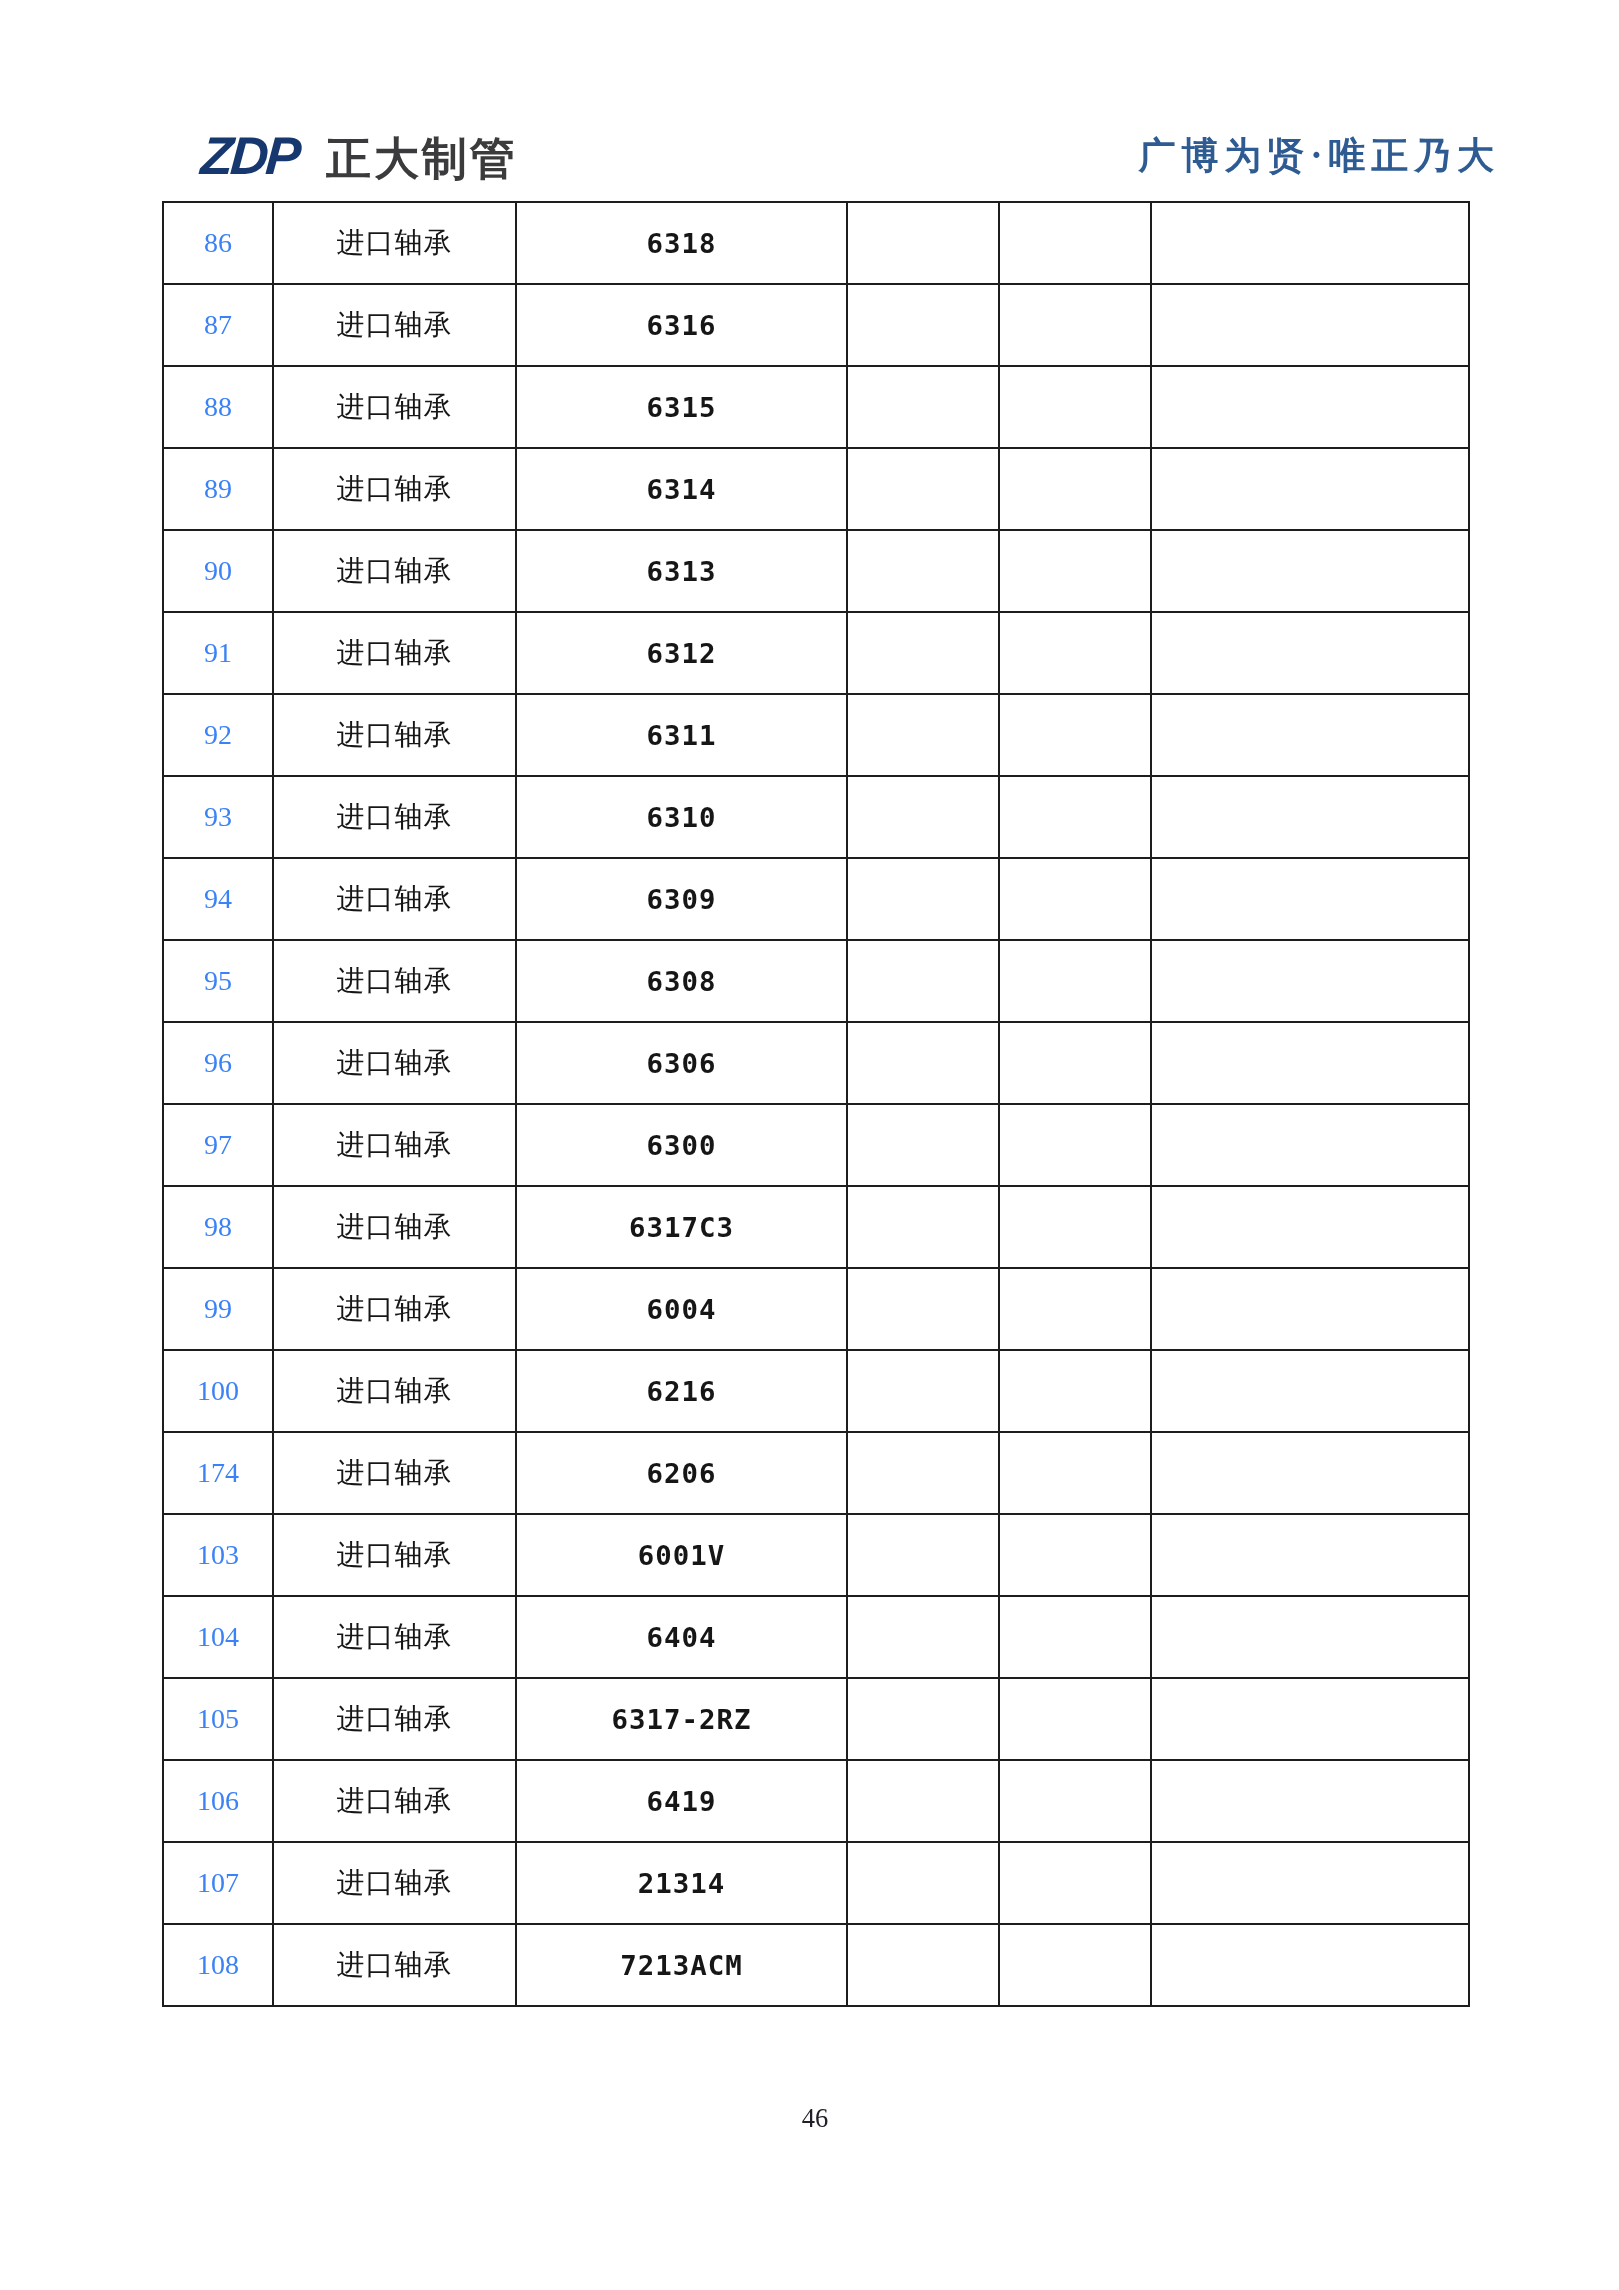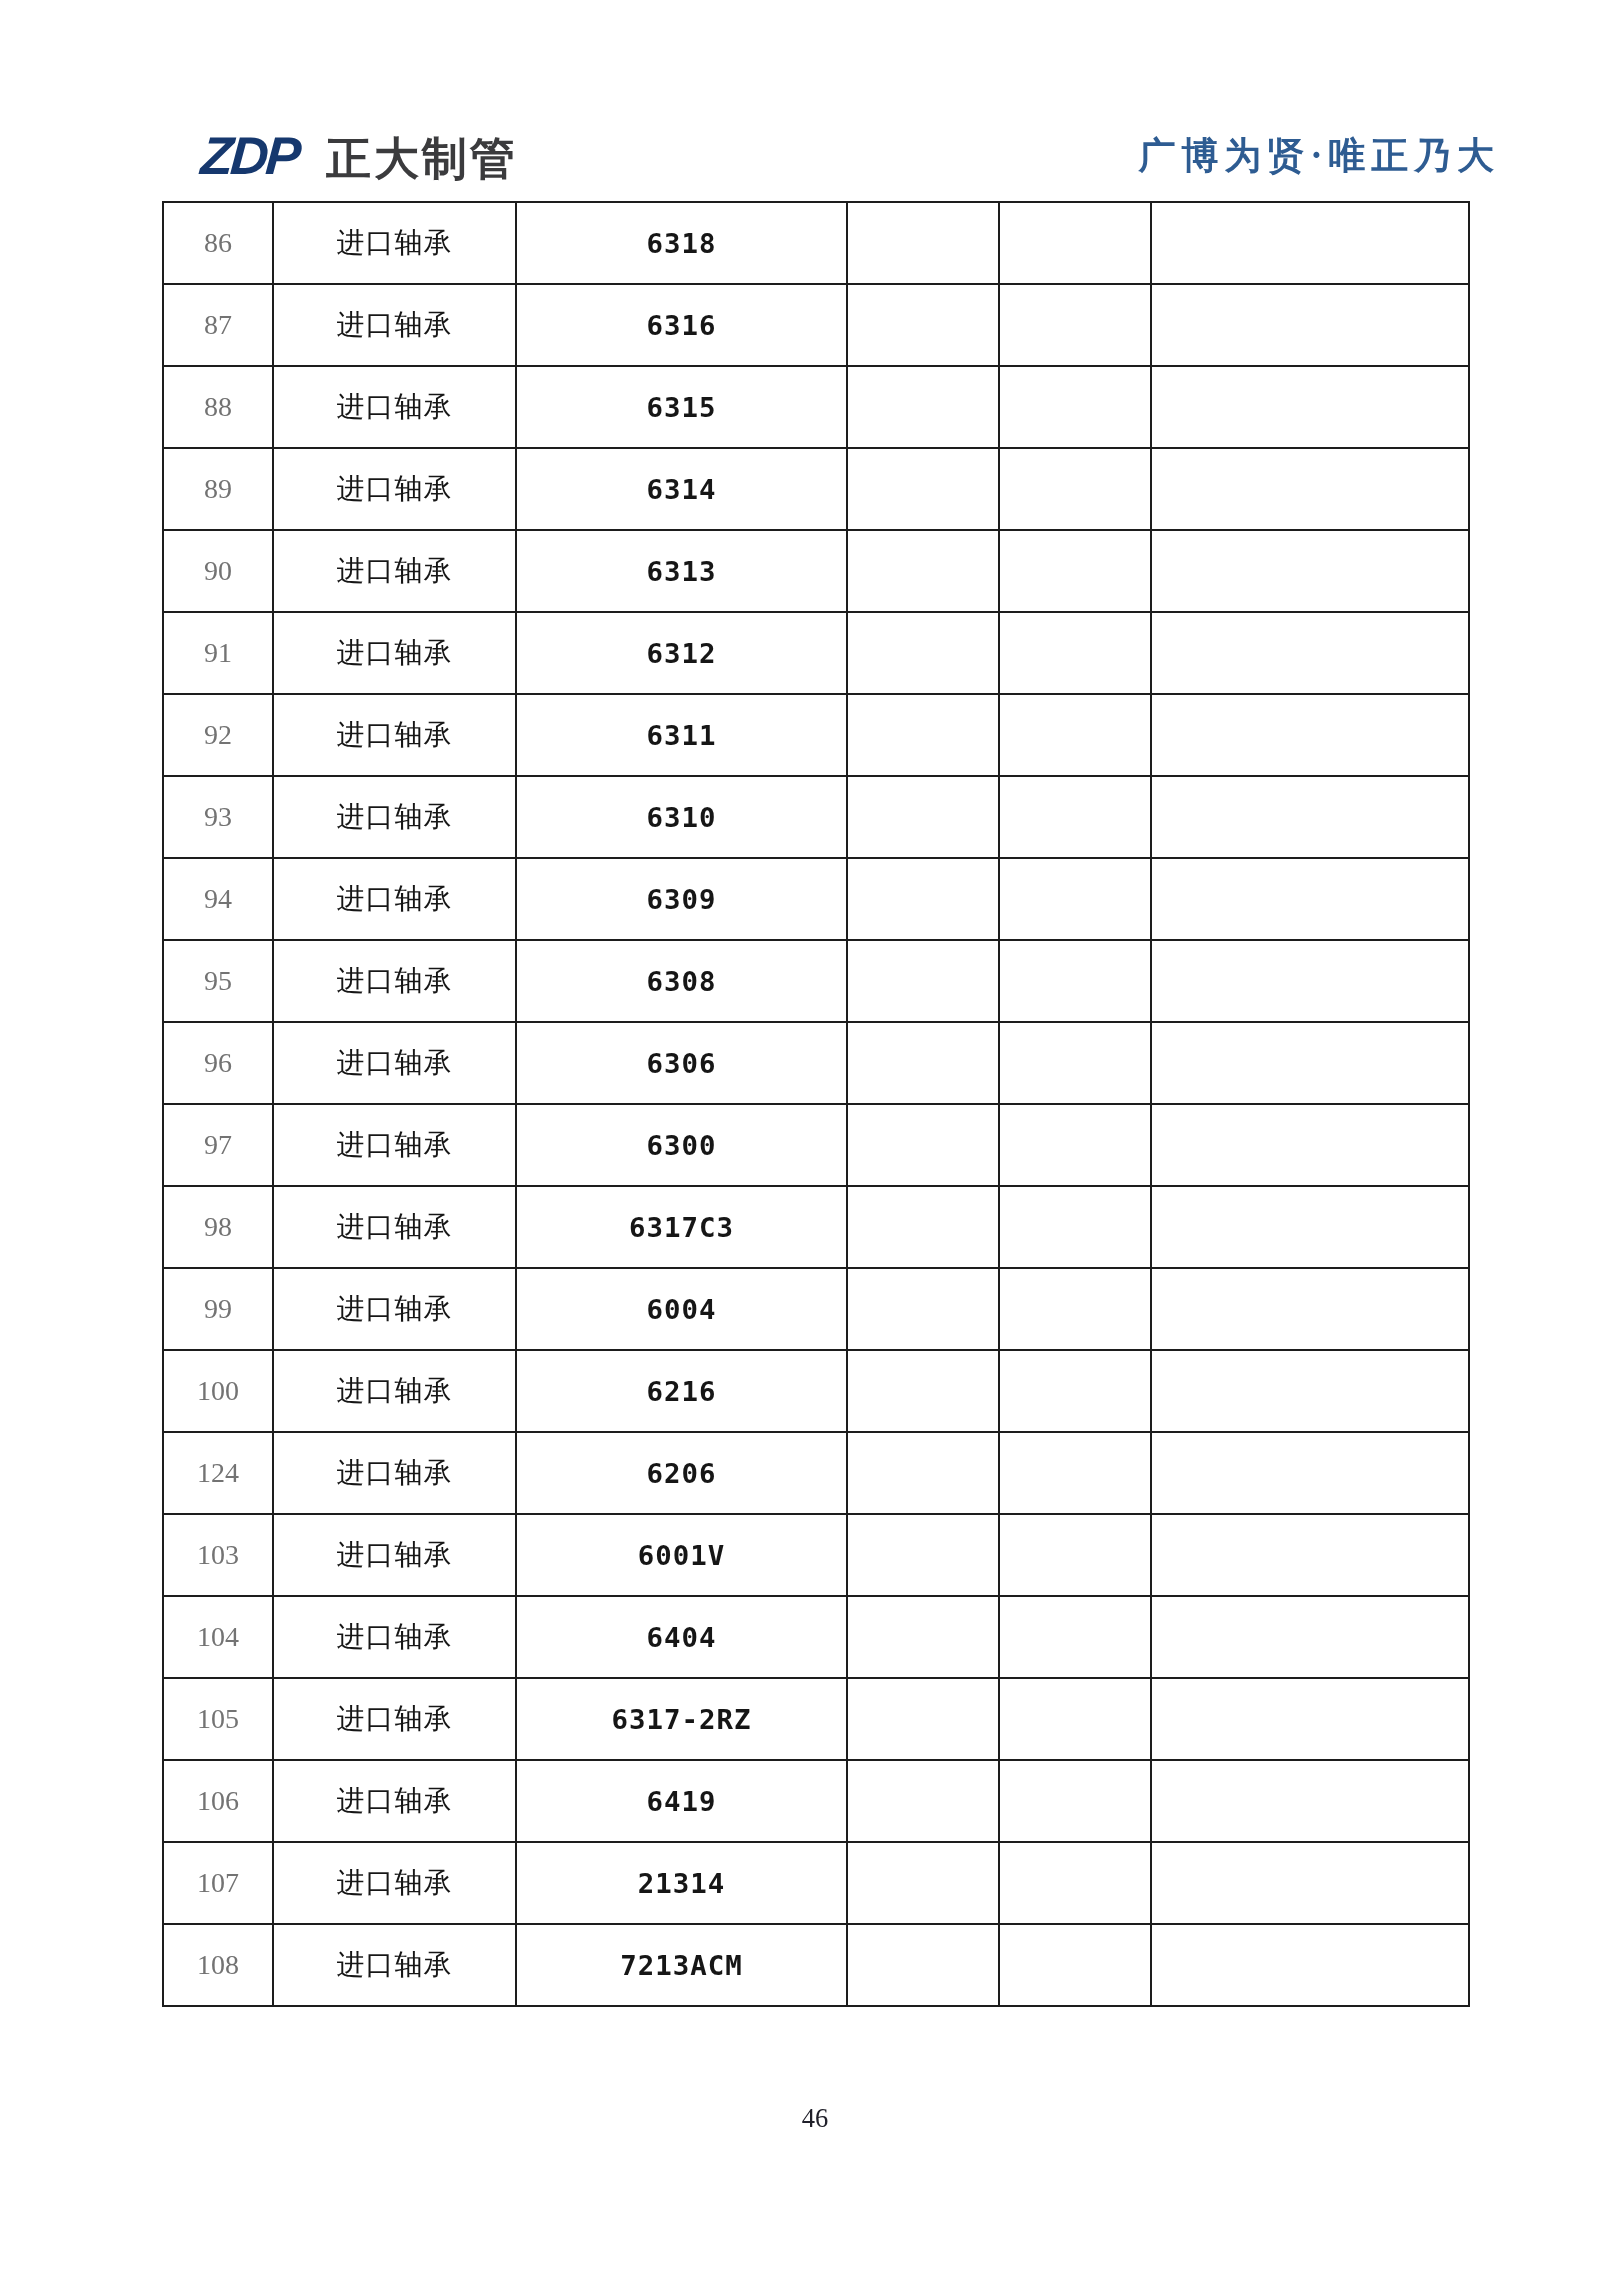--- a/index.html
+++ b/index.html
@@ -75,21 +75,21 @@
     height: 80px;
     padding: 0;
     text-align: center;
     vertical-align: middle;
     overflow: hidden;
     background: #ffffff;
   }
   td.cell-index {
     font-family: "Liberation Serif", serif;
     font-size: 28px;
-    color: #737373;
+    color: #3b82f6;
   }
   td.cell-name {
     font-family: "Liberation Sans", sans-serif;
     font-size: 28px;
     color: #161616;
     letter-spacing: 1px;
   }
   td.cell-model {
     font-family: "DejaVu Sans Mono", monospace;
     font-size: 27.4px;
@@ -245,21 +245,21 @@
   </tr>
       <tr>
     <td class="cell-index">100</td>
     <td class="cell-name">进口轴承</td>
     <td class="cell-model">6216</td>
     <td class="cell-empty"></td>
     <td class="cell-empty"></td>
     <td class="cell-empty"></td>
   </tr>
       <tr>
-    <td class="cell-index">124</td>
+    <td class="cell-index">174</td>
     <td class="cell-name">进口轴承</td>
     <td class="cell-model">6206</td>
     <td class="cell-empty"></td>
     <td class="cell-empty"></td>
     <td class="cell-empty"></td>
   </tr>
       <tr>
     <td class="cell-index">103</td>
     <td class="cell-name">进口轴承</td>
     <td class="cell-model">6001V</td>

